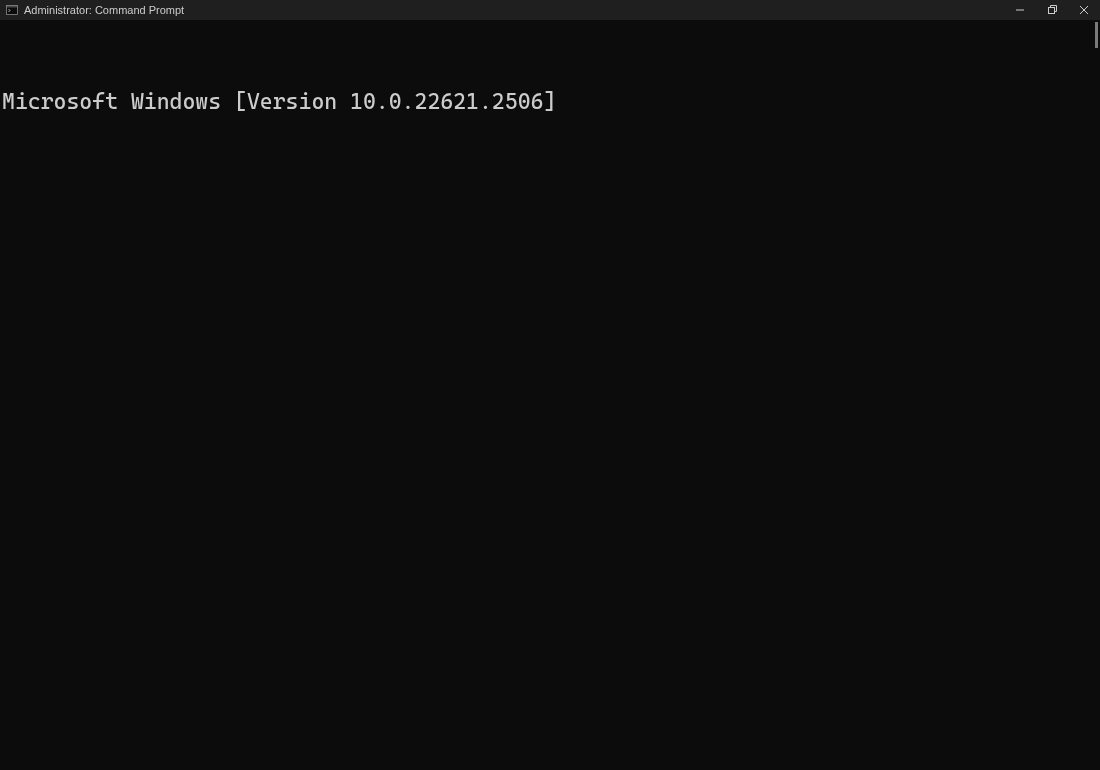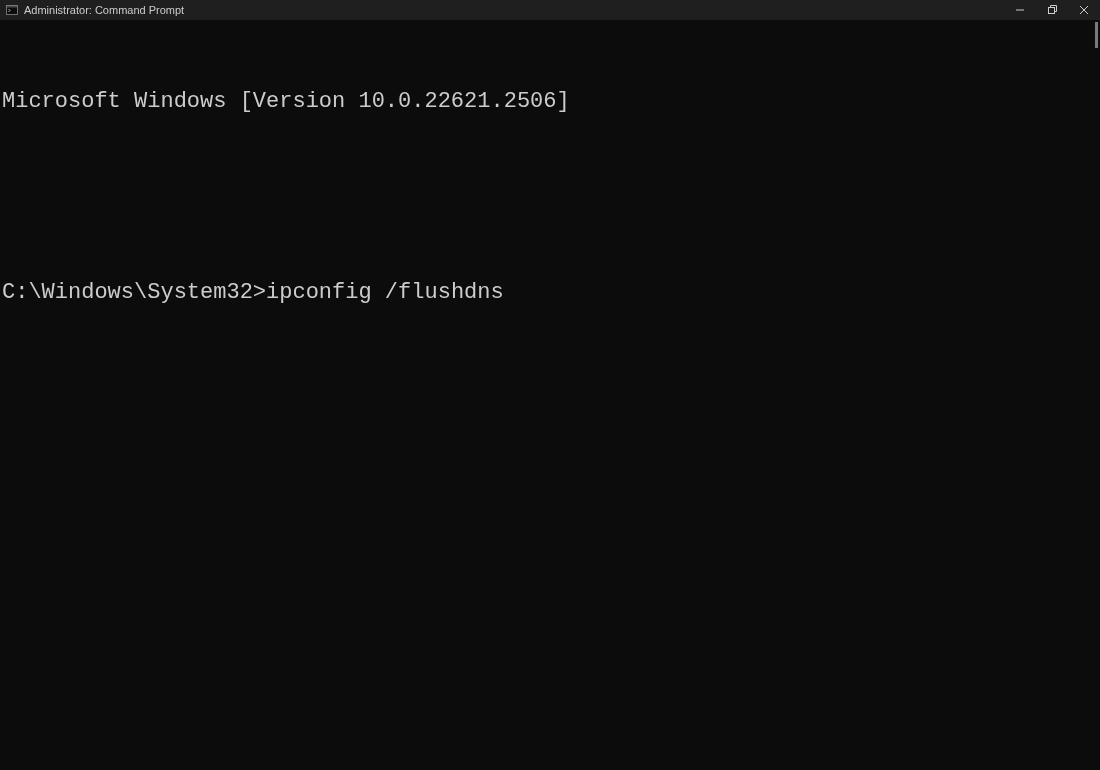--- a/index.html
+++ b/index.html
@@ -66,21 +66,20 @@
       color: #cccccc;
       font-size: 22px;
       line-height: 1.45;
       font-family: 'Cascadia Mono', 'Consolas', monospace;
       letter-spacing: 0px;
       white-space: pre;
       height: calc(100% - 20px);
     }
     .line {
       display: block;
-      font-family: Liberation Mono, monospace;
     }
     .blank-line {
       height: 1.45em;
     }
     .scroll-indicator {
       position: absolute;
       right: 2px;
       top: 22px;
       width: 3px;
       height: 26px;
@@ -118,16 +117,15 @@
         <line x1="1" y1="1" x2="9" y2="9" stroke-width="1"></line>
         <line x1="9" y1="1" x2="1" y2="9" stroke-width="1"></line>
       </svg>
     </div>
   </div>
 </div>
 
 <div class="terminal">
   <span class="line">Microsoft Windows [Version 10.0.22621.2506]</span>
   <div class="blank-line"></div>
-  <span class="line"><span>C:\Windows\System32&gt;</span><span>ipconfig /flushdns</span></span>
 </div>
 
 <div class="scroll-indicator"></div>
 
 </body></html>

